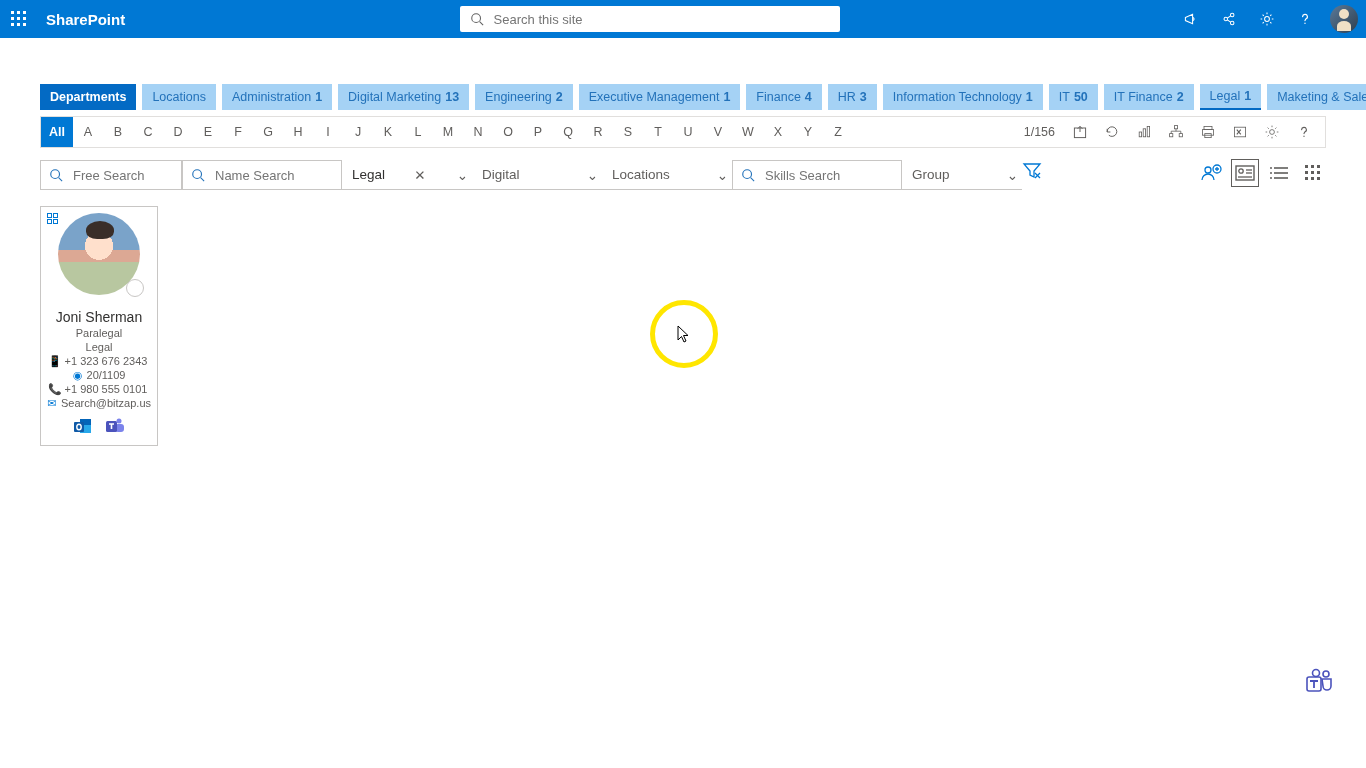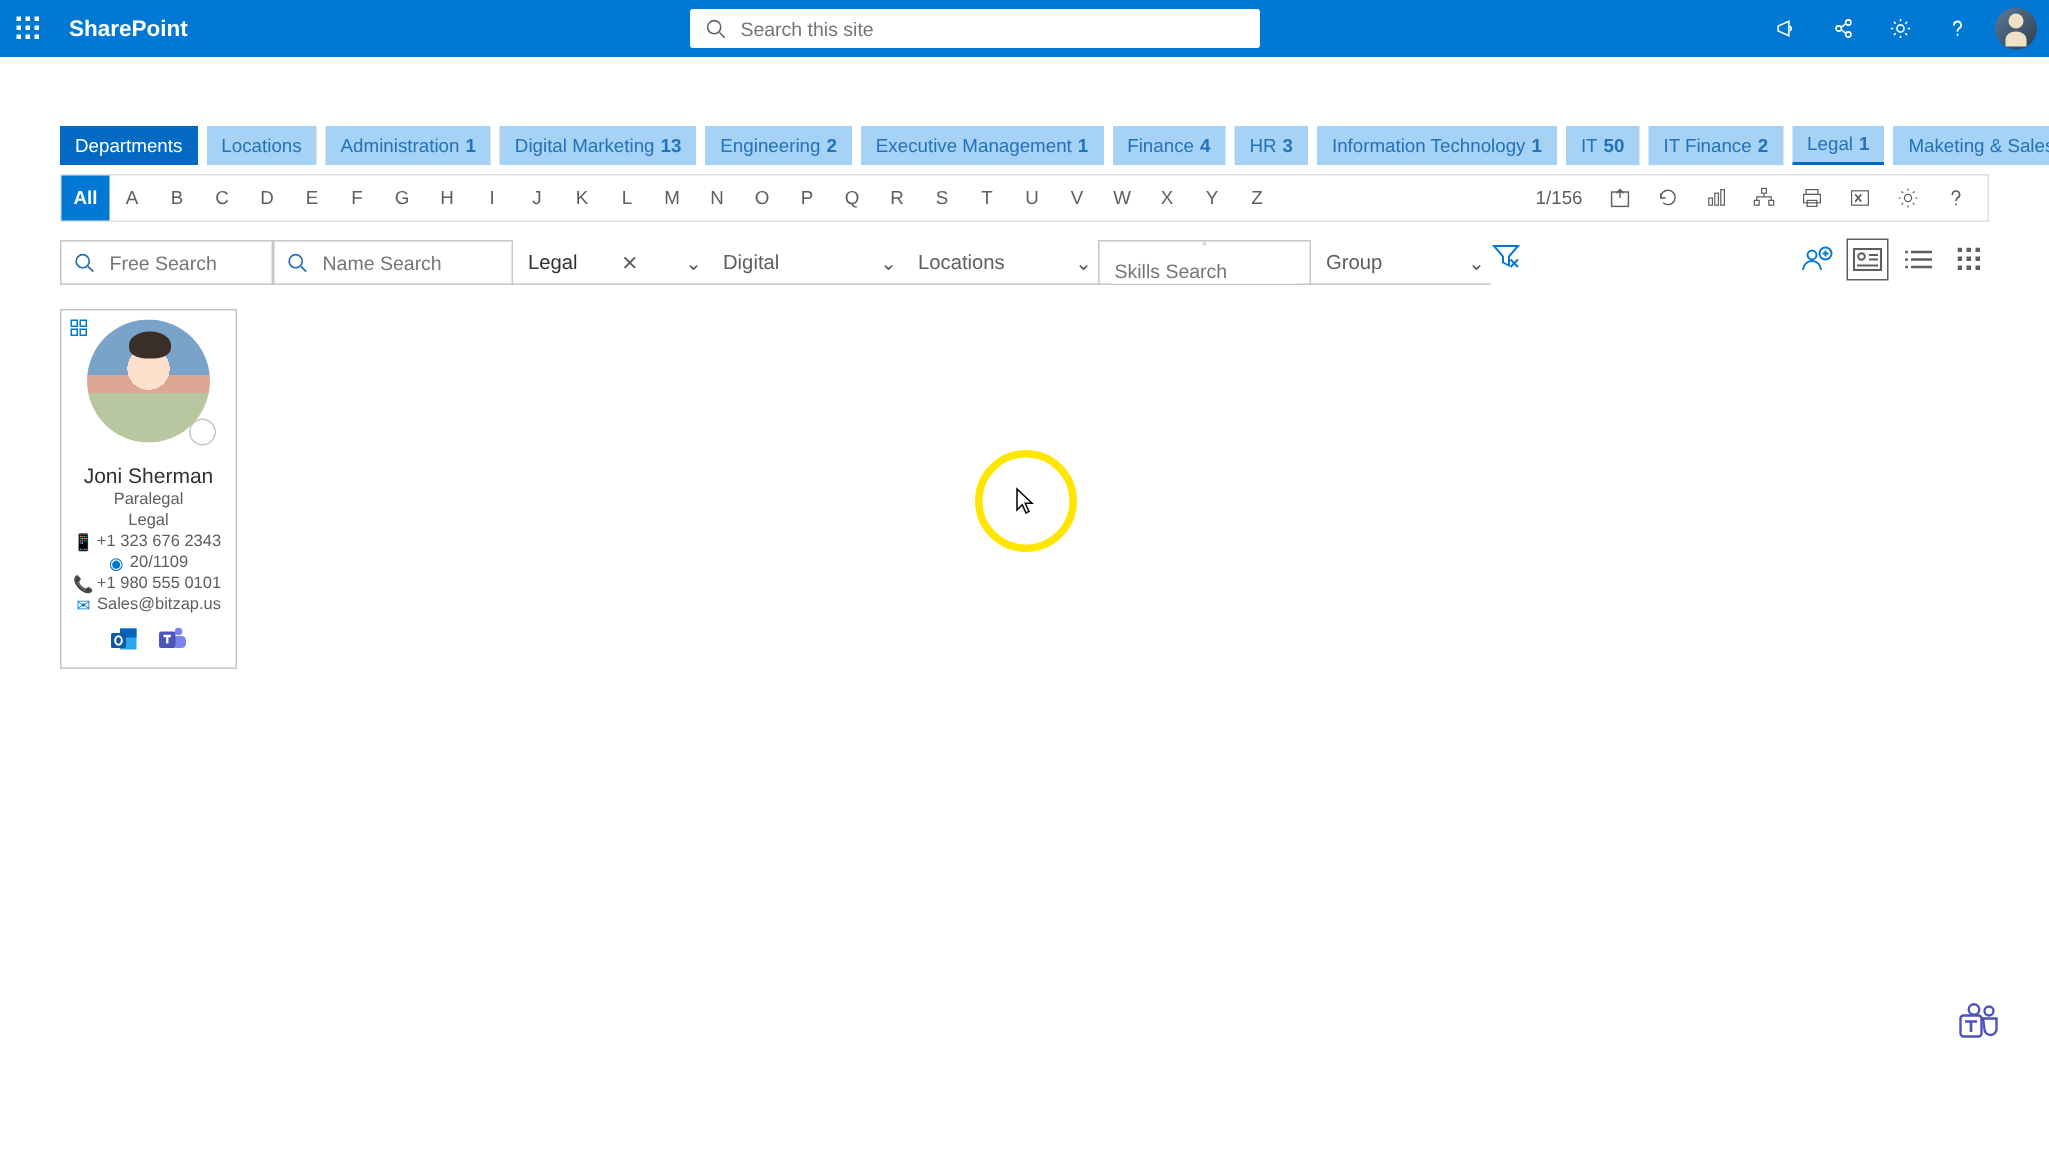--- a/index.html
+++ b/index.html
@@ -57,21 +57,21 @@
   .tab {
     background: var(--secondary-tab-bg);
     color: var(--secondary-tab-txt);
     padding: 0 10px;
     height:26px;
     display:flex; align-items:center;
     font-size:12.5px;
     cursor:pointer;
     white-space:nowrap;
   }
-  .tab.primary { background: var(--primary-tab-bg); color:#fff; font-weight:400; }
+  .tab.primary { background: var(--primary-tab-bg); color:#fff; font-weight:700; }
   .tab .count { font-weight:600; margin-left:4px; }
   .tab.active { border-bottom: 2px solid #036ac4; }
 
   
   .alpha-row {
     margin-top:6px;
     display:flex; align-items:center;
     border:1px solid var(--border-lt);
     height:32px;
     background:#fff;
@@ -94,21 +94,21 @@
   }
   .inp input { border:none; outline:none; font-size:13px; flex:1; width:100%;}
   .free-search { width:142px; }
   .name-search { width:160px; }
   .dd { height:30px; border-bottom:1px solid var(--border); padding:0 4px 0 10px; display:flex; align-items:center; gap:6px; font-size:13.5px; color:#323130; background:#fff; cursor:pointer; position:relative;}
   .dd.filter-dd { width:130px; }
   .dd .ph { color:var(--grey-text); }
   .dd .chev { margin-left:auto; color:var(--grey-text); }
   .dd.legal { width:130px; }
   .dd.legal .x { color:var(--grey-text); margin-left:auto; margin-right:2px; }
-  .skills-search { width:142px;flex-direction:column; }
+  .skills-search { width:170px; }
   .filter-icon { margin-left:0px; color: var(--sp-blue); cursor:pointer;}
   .filter-spacer { flex:1; }
   .view-controls { display:flex; align-items:center; gap:8px; color:var(--toolbar-grey);}
   .view-controls .vbtn { width:26px; height:26px; display:flex; align-items:center; justify-content:center; cursor:pointer;}
   .view-controls .vbtn.active { outline:1px solid var(--grey-text); }
   .add-people-icon { color: var(--sp-blue); }
 
   
   .card-area { margin-top: 16px; }
   .person-card {
@@ -520,21 +520,21 @@
       <div class="person-line">
         <span class="mini-ic">◉</span>
         <span>20/1109</span>
       </div>
       <div class="person-line">
         <span class="mini-ic">📞</span>
         <span>+1 980 555 0101</span>
       </div>
       <div class="person-line">
         <span class="mini-ic">✉</span>
-        <span>Sales@bitzap.us</span>
+        <span>Search@bitzap.us</span>
       </div>
       <div class="card-icons">
         <div class="ci">
           <svg width="22" height="22" viewBox="0 0 22 22">
               <rect x="8" y="4" width="11" height="14" fill="#28a8ea"></rect>
               <rect x="8" y="4" width="11" height="6" fill="#0364b8"></rect>
               <rect x="2" y="7" width="10" height="10" rx="1" fill="#0f5aa7"></rect>
               <ellipse cx="7" cy="12" rx="2.2" ry="2.8" fill="none" stroke="#fff" stroke-width="1.4"></ellipse>
             </svg>
         </div>

